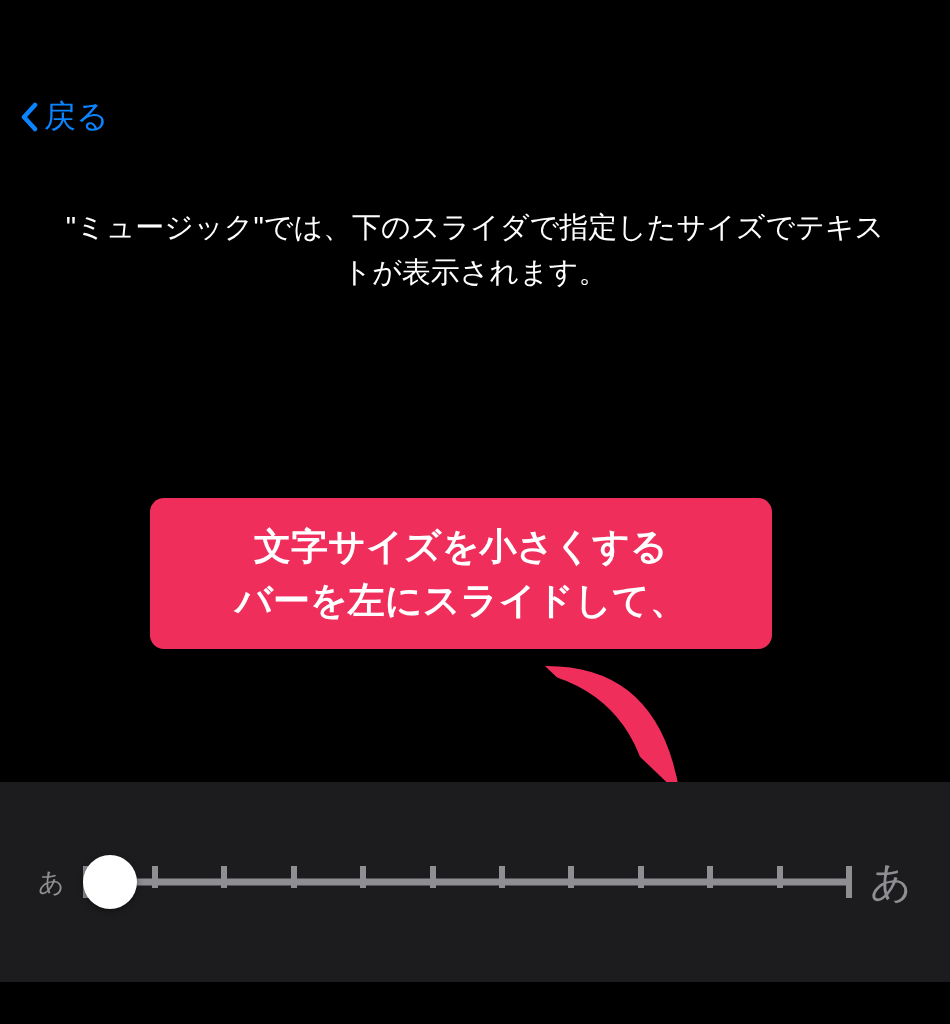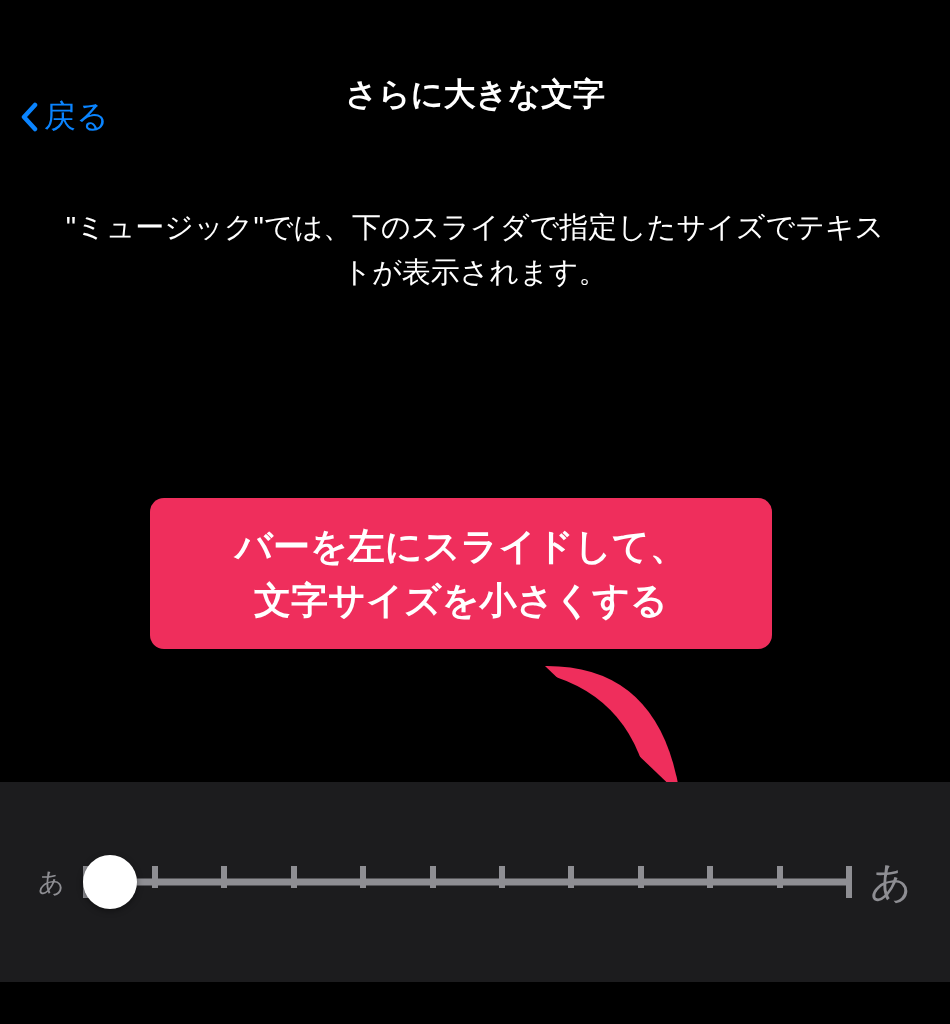--- a/index.html
+++ b/index.html
@@ -139,28 +139,27 @@
 </head>
 <body>
 
 <div class="header">
   <div class="back-btn">
     <svg class="chevron-left" viewBox="0 0 18 30" fill="none">
       <polyline points="15,3 4,15 15,27" stroke="#0a84ff" stroke-width="4.5" stroke-linecap="round" stroke-linejoin="round"></polyline>
     </svg>
     <span>戻る</span>
   </div>
-  <div class="title">さらに大きな文字</div>
 </div>
 
 <div class="description">"ミュージック"では、下のスライダで指定したサイズでテキストが表示されます。</div>
 
 <div class="callout">
+  <div class="callout-text">文字サイズを小さくする</div>
   <div class="callout-text">バーを左にスライドして、</div>
-  <div class="callout-text">文字サイズを小さくする</div>
 </div>
 
 <svg style="position:absolute;top:660px;left:485px;width:210px;height:150px;" viewBox="0 0 210 150">
   <path d="M 60 6 Q 175 5 195 135" fill="#ef2e5c"></path>
   <path d="M 3 6 Q 145 10 165 135" fill="#000"></path>
 </svg>
 
 <svg class="arrow-annotation" viewBox="0 0 555 38">
   <line x1="40" y1="19" x2="555" y2="19" stroke="#ef2e5c" stroke-width="13"></line>
   <polygon points="0,19 46,2 46,36" fill="#ef2e5c"></polygon>

